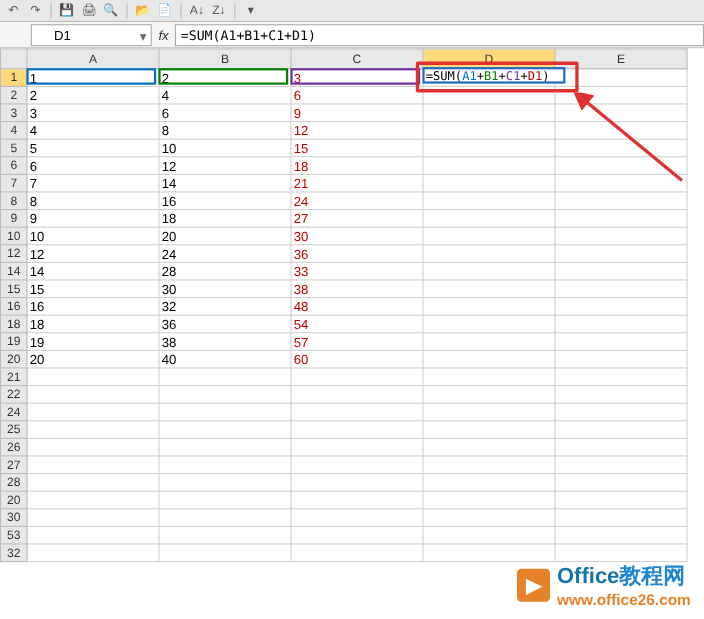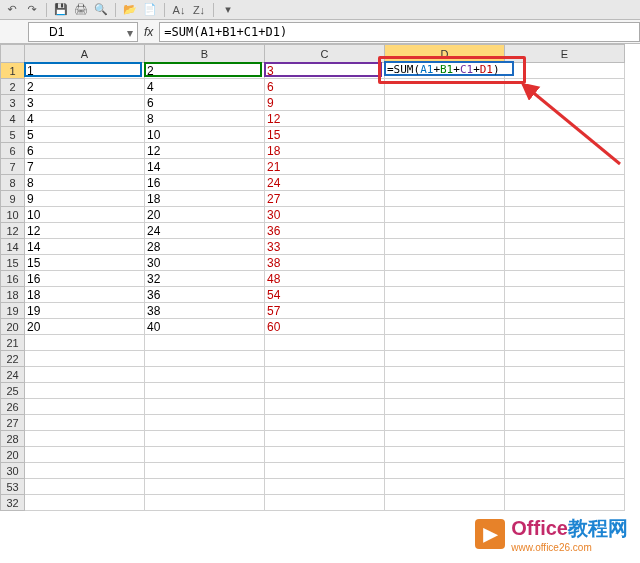--- a/index.html
+++ b/index.html
@@ -127,23 +127,23 @@
     gap: 6px;
     opacity: 0.92;
   }
   .wm-badge {
     width: 30px; height: 30px;
     background: #e67817;
     display:flex; align-items:center; justify-content:center;
     color:#fff; font-weight:bold; font-size:18px;
     border-radius: 4px;
   }
-  .wm-text1 { color:#be185d; font-size:20px; font-weight:bold;margin-top:13px; }
+  .wm-text1 { color:#0369a1; font-size:20px; font-weight:bold;margin-top:13px; }
   .wm-text2 { color:#0a7acf; font-size:20px; font-weight:bold; }
-  .wm-sub { color:#e67817; font-size:10px; display:block; text-align:left; }
+  .wm-sub { color:#e67817; font-size:14px; display:block; text-align:center;font-weight:bold; }
   .f-a{color:#0070c0}.f-b{color:#008000}.f-c{color:#7030a0}.f-d{color:#c00000}
 </style>
 </head>
 <body>
 
 <div class="toolbar">
   <span class="tb-icon">↶</span>
   <span class="tb-icon">↷</span>
   <span class="tb-sep"></span>
   <span class="tb-icon">💾</span>

